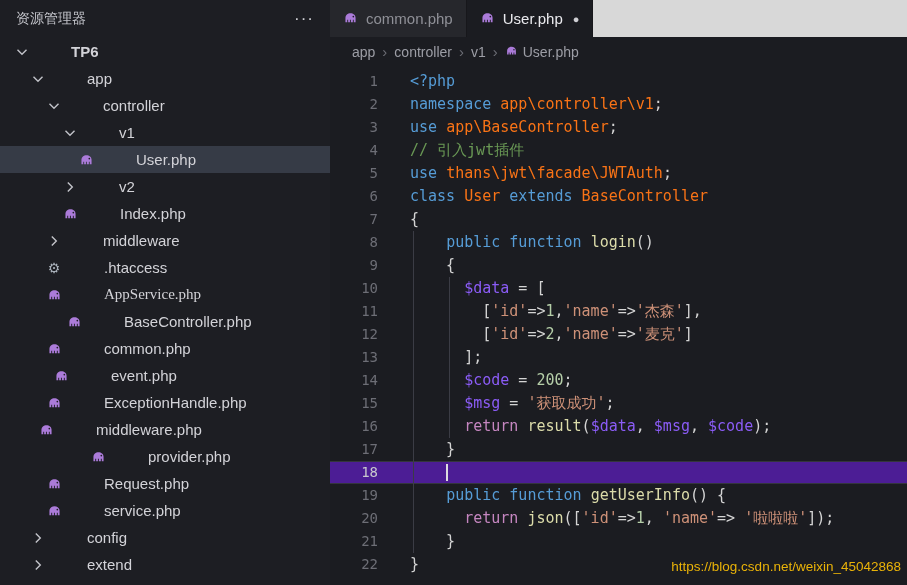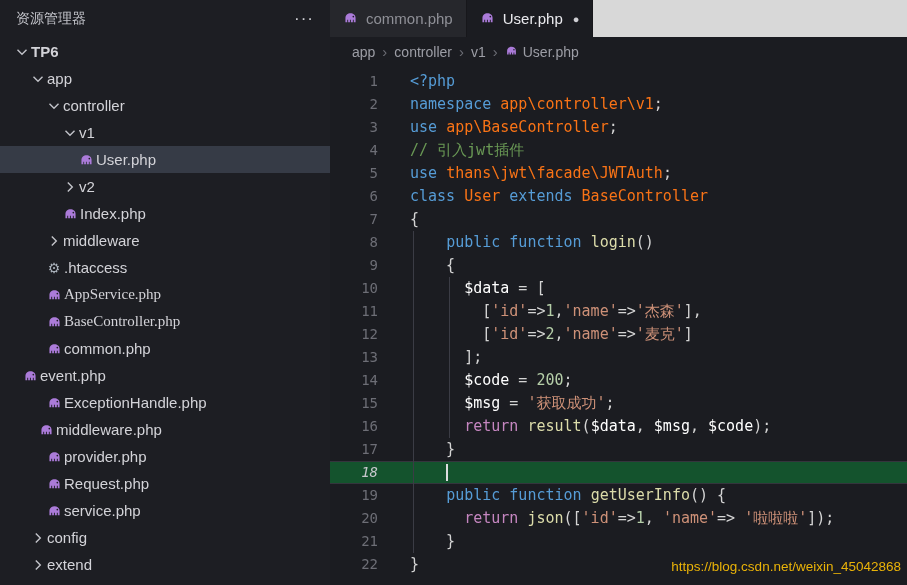--- a/index.html
+++ b/index.html
@@ -8,50 +8,50 @@
     background:#1b1c21;
     font-family:"Liberation Sans",sans-serif;
   }
   .app{display:flex;width:907px;height:585px;border-radius:10px;}
 
   
   .sidebar{width:330px;min-width:330px;background:#1d1e23;display:flex;flex-direction:column;overflow:hidden;}
   .sidebar-header{height:38px;display:flex;align-items:center;justify-content:space-between;padding:0 16px;font-size:14px;color:#c5c6cc;}
   .more{font-size:17px;letter-spacing:1px;color:#cfcfd4;cursor:pointer;line-height:10px;}
   .tree{flex:1;overflow:hidden;}
-  .tree-row{height:27px;display:flex;align-items:center;font-size:15px;color:#d3d3d8;cursor:pointer;white-space:nowrap;}
+  .tree-row{height:27px;display:flex;align-items:center;font-size:15px;color:#d3d3d8;cursor:pointer;white-space:nowrap;gap:40px;}
   .tree-row.selected{background:#363b46;}
   .tree-row.root{font-weight:bold;}
   .twisty{width:19px;flex:0 0 19px;display:flex;align-items:center;justify-content:center;}
   .ficon{width:20px;flex:0 0 20px;display:flex;align-items:center;justify-content:center;}
   .gear-glyph{font-size:14px;color:#aab2bb;}
 
   
   .main{flex:1;display:flex;flex-direction:column;background:#1b1c21;position:relative;min-width:0;}
   .tabbar{height:37px;background:#d8d8d8;display:flex;align-items:stretch;flex:0 0 37px;}
   .tab{display:flex;align-items:center;gap:8px;padding:0 13px;font-size:15px;background:#26272c;color:#8f9097;border-right:1px solid #17171b;cursor:pointer;}
   .tab.active{background:#1b1c21;color:#eaeaee;}
   .dot{font-size:11px;color:#cfcfd4;margin-left:2px;}
   .breadcrumb{height:29px;flex:0 0 29px;display:flex;align-items:center;padding-left:22px;gap:7px;font-size:14px;color:#9d9ea6;}
   .crumb{cursor:pointer;}
   .crumb-file{display:flex;align-items:center;gap:5px;}
   .sep{color:#6c6d75;font-size:15px;}
 
   
   .editor{flex:1;position:relative;font-family:"DejaVu Sans Mono",monospace;font-size:15px;padding-top:4px;overflow:hidden;}
   .code-line{display:flex;height:23px;line-height:23px;white-space:pre;}
-  .code-line.current{background:#14532d;box-shadow:inset 0 1px 0 #34353d,inset 0 -1px 0 #34353d;font-style:italic;}
+  .code-line.current{background:#4c1d95;box-shadow:inset 0 1px 0 #34353d,inset 0 -1px 0 #34353d;}
   .gutter{width:66px;flex:0 0 66px;text-align:right;padding-right:18px;box-sizing:border-box;color:#6d6e76;font-size:14px;}
   .current .gutter{color:#c8c8ce;}
   .ltext{padding-left:14px;}
   .cursor{display:inline-block;width:2px;height:17px;background:#dcdcdf;vertical-align:middle;}
   .guide{position:absolute;width:1px;background:#3b3c45;}
   .watermark{position:absolute;right:6px;bottom:11px;color:#eab308;font-size:13.5px;font-family:"Liberation Sans",sans-serif;}
 </style>
-<style>.tok-kw{color:#569CD6}.tok-type{color:#f97316}.tok-fn{color:#DCDCAA}.tok-var{color:#ffffff}.tok-str{color:#CE9178}.tok-num{color:#B5CEA8}.tok-cmt{color:#6A9955}.tok-pun{color:#D4D4D4}.tok-ctrl{color:#C586C0}</style></head>
+<style>.tok-kw{color:#569CD6}.tok-type{color:#f97316}.tok-fn{color:#DCDCAA}.tok-var{color:#8b5cf6}.tok-str{color:#CE9178}.tok-num{color:#B5CEA8}.tok-cmt{color:#6A9955}.tok-pun{color:#D4D4D4}.tok-ctrl{color:#C586C0}</style></head>
 <body>
 
 <div class="app">
 
   <div class="sidebar">
     <div class="sidebar-header">
       <span>资源管理器</span>
       <span class="more">···</span>
     </div>
     <div class="tree">
@@ -129,39 +129,39 @@
         </div>
         <div class="tree-row" style="padding-left: 44px; font-family: Liberation Serif, serif;">
           <span class="ficon">
             <svg width="15" height="15" viewBox="0 0 16 16">
               <path fill="#ab7bd9" d="M2.6 13V8.4C2.6 5.4 5 3.4 8 3.4c2.8 0 5.4 1.8 5.4 4.8V13h-1.9v-2.6h-1V13H8.4v-2.6h-1V13H5.5v-2.6h-1V13H2.6z"></path>
               <circle cx="11" cy="7" r=".9" fill="#1d1e23"></circle>
             </svg>
           </span>
           <span>AppService.php</span>
         </div>
-        <div class="tree-row" style="padding-left: 44px; font-family: Liberation Serif, serif;">
+        <div class="tree-row" style="padding-left: 64px;">
           <span class="ficon">
             <svg width="15" height="15" viewBox="0 0 16 16">
               <path fill="#ab7bd9" d="M2.6 13V8.4C2.6 5.4 5 3.4 8 3.4c2.8 0 5.4 1.8 5.4 4.8V13h-1.9v-2.6h-1V13H8.4v-2.6h-1V13H5.5v-2.6h-1V13H2.6z"></path>
               <circle cx="11" cy="7" r=".9" fill="#1d1e23"></circle>
             </svg>
           </span>
           <span>BaseController.php</span>
         </div>
         <div class="tree-row" style="padding-left: 44px;">
           <span class="ficon">
             <svg width="15" height="15" viewBox="0 0 16 16">
               <path fill="#ab7bd9" d="M2.6 13V8.4C2.6 5.4 5 3.4 8 3.4c2.8 0 5.4 1.8 5.4 4.8V13h-1.9v-2.6h-1V13H8.4v-2.6h-1V13H5.5v-2.6h-1V13H2.6z"></path>
               <circle cx="11" cy="7" r=".9" fill="#1d1e23"></circle>
             </svg>
           </span>
           <span>common.php</span>
         </div>
-        <div class="tree-row" style="padding-left: 20px;">
+        <div class="tree-row" style="padding-left: 44px; margin-left: 7px;">
           <span class="ficon">
             <svg width="15" height="15" viewBox="0 0 16 16">
               <path fill="#ab7bd9" d="M2.6 13V8.4C2.6 5.4 5 3.4 8 3.4c2.8 0 5.4 1.8 5.4 4.8V13h-1.9v-2.6h-1V13H8.4v-2.6h-1V13H5.5v-2.6h-1V13H2.6z"></path>
               <circle cx="11" cy="7" r=".9" fill="#1d1e23"></circle>
             </svg>
           </span>
           <span>event.php</span>
         </div>
         <div class="tree-row" style="padding-left: 44px;">
           <span class="ficon">
@@ -174,21 +174,21 @@
         </div>
         <div class="tree-row" style="padding-left: 36px;">
           <span class="ficon">
             <svg width="15" height="15" viewBox="0 0 16 16">
               <path fill="#ab7bd9" d="M2.6 13V8.4C2.6 5.4 5 3.4 8 3.4c2.8 0 5.4 1.8 5.4 4.8V13h-1.9v-2.6h-1V13H8.4v-2.6h-1V13H5.5v-2.6h-1V13H2.6z"></path>
               <circle cx="11" cy="7" r=".9" fill="#1d1e23"></circle>
             </svg>
           </span>
           <span>middleware.php</span>
         </div>
-        <div class="tree-row" style="padding-left: 44px;">
+        <div class="tree-row" style="padding-left: 44px; margin-left: 44px;">
           <span class="ficon">
             <svg width="15" height="15" viewBox="0 0 16 16">
               <path fill="#ab7bd9" d="M2.6 13V8.4C2.6 5.4 5 3.4 8 3.4c2.8 0 5.4 1.8 5.4 4.8V13h-1.9v-2.6h-1V13H8.4v-2.6h-1V13H5.5v-2.6h-1V13H2.6z"></path>
               <circle cx="11" cy="7" r=".9" fill="#1d1e23"></circle>
             </svg>
           </span>
           <span>provider.php</span>
         </div>
         <div class="tree-row" style="padding-left: 44px;">
           <span class="ficon">

